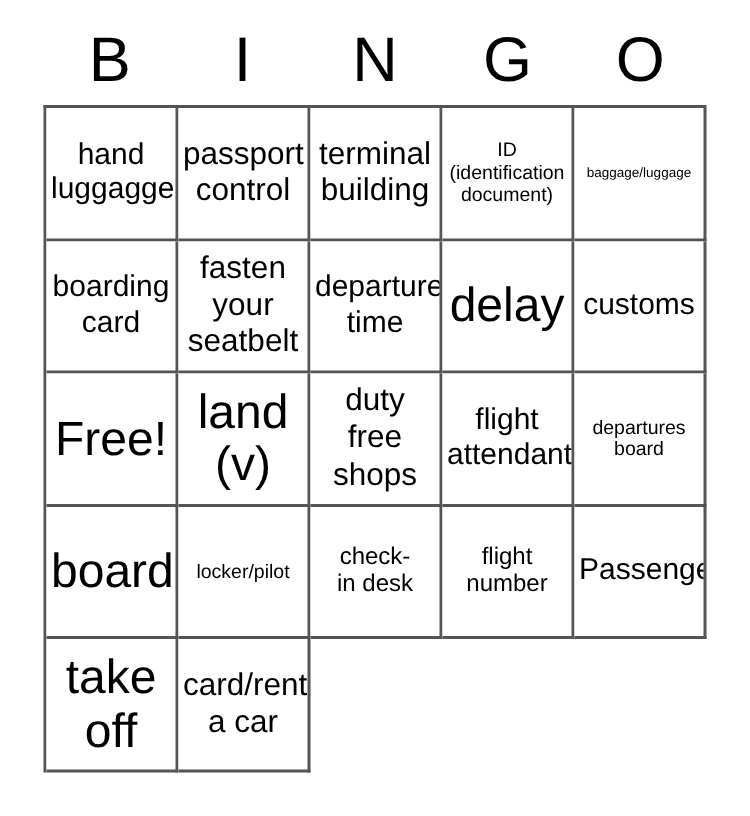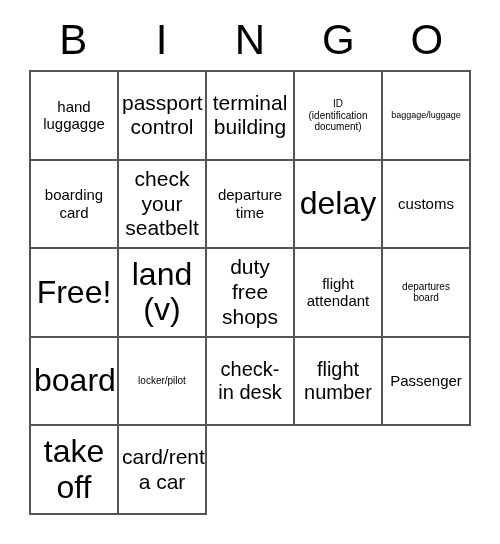--- a/index.html
+++ b/index.html
@@ -74,24 +74,24 @@
   .cell-text {
     display: block;
     width: 100%;
     line-height: 1.12;
     color: #000000;
     white-space: pre-line;
   }
 
   
   .sz-xs  { font-size:  9px; line-height: 1.15; }
-  .sz-s   { font-size: 10px; line-height: 1.15; }
-  .sz-m   { font-size: 15px; line-height: 1.18; }
+  .sz-s   { font-size: 13px; line-height: 1.15; }
+  .sz-m   { font-size: 20px; line-height: 1.18; }
   .sz-l   { font-size: 21px; line-height: 1.18; }
-  .sz-xl  { font-size: 20px; line-height: 1.15; }
+  .sz-xl  { font-size: 16px; line-height: 1.15; }
   .sz-xxl { font-size: 32px; line-height: 1.12; }
 </style>
 </head>
 <body>
 
 <div class="card">
 
   <div class="header-row">
     <div class="header-cell">B</div>
     <div class="header-cell">I</div>
@@ -121,21 +121,21 @@
       </div>
     <div class="cell">
         <span class="cell-text sz-xs">baggage/luggage</span>
       </div>
 
     <div class="cell">
         <span class="cell-text sz-m">boarding
 card</span>
       </div>
     <div class="cell">
-        <span class="cell-text sz-l">check
+        <span class="cell-text sz-l">fasten
 your
 seatbelt</span>
       </div>
     <div class="cell">
         <span class="cell-text sz-m">departure
 time</span>
       </div>
     <div class="cell">
         <span class="cell-text sz-xxl">delay</span>
       </div>

